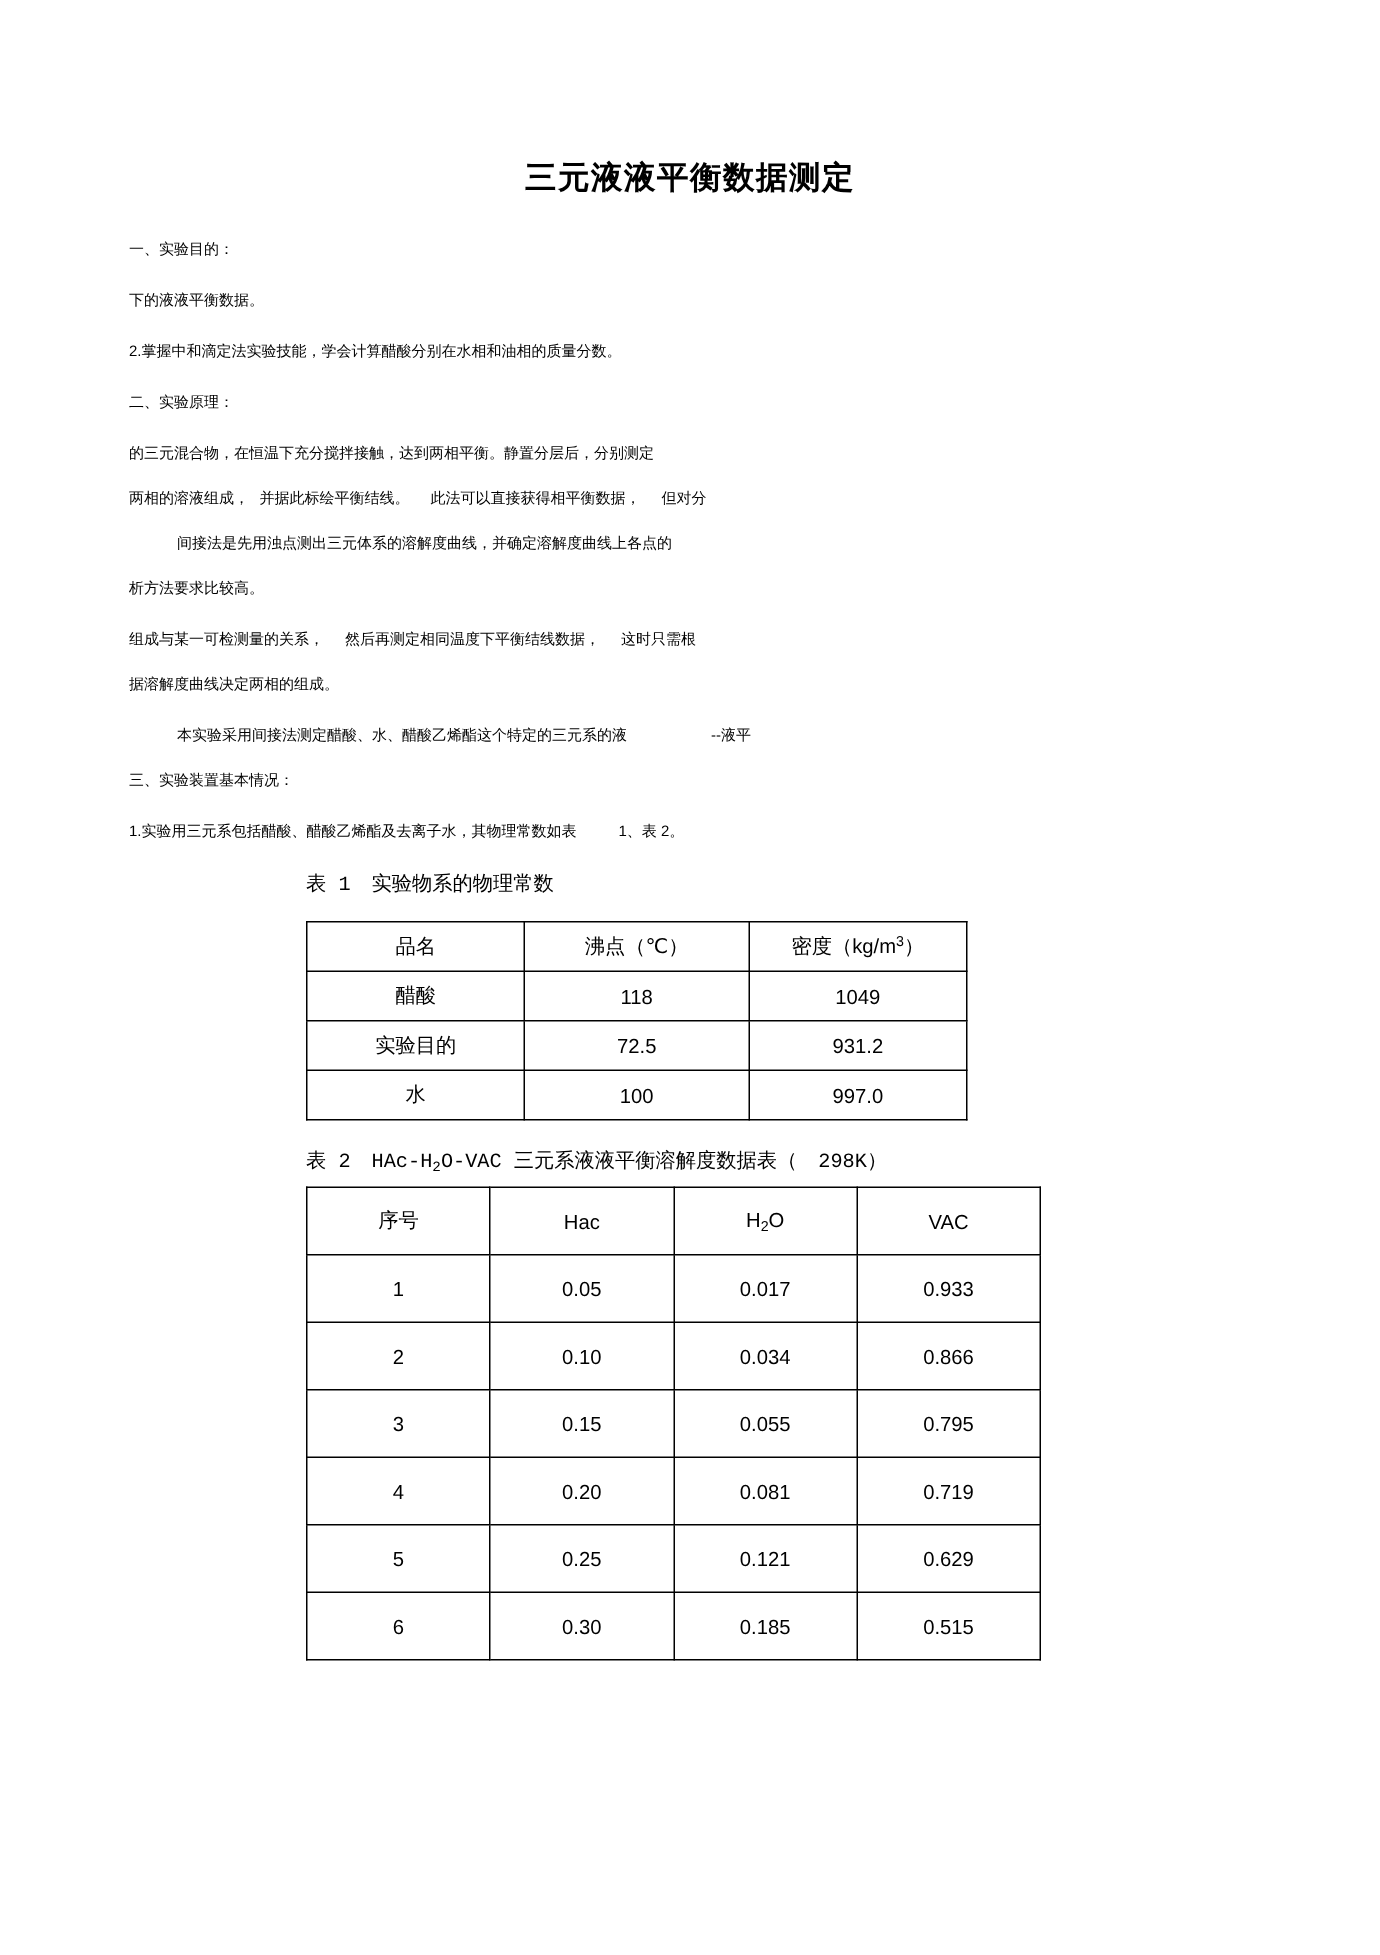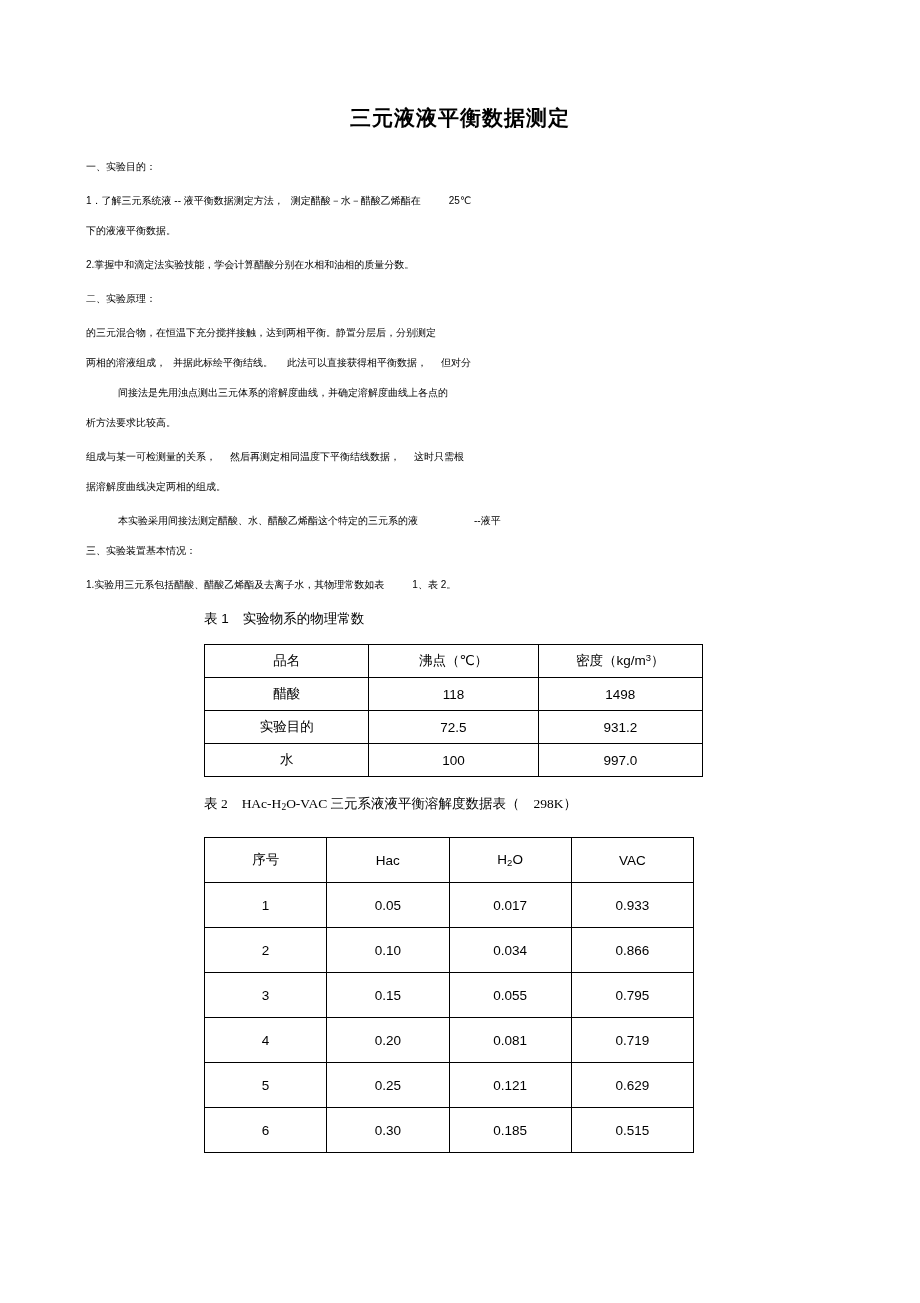--- a/index.html
+++ b/index.html
@@ -42,34 +42,34 @@
   }
   .indent {
     text-indent: 32px;
   }
   .sp { display: inline-block; width: 14px; }
   .sp-lg { display: inline-block; width: 28px; }
   .sp-sm { display: inline-block; width: 7px; }
 
   .table-caption {
     font-size: 13.5px;
-    font-family: Liberation Sans, sans-serif;
+    font-family: Liberation Mono, monospace;
     margin: 10px 0 5px 118px;
   }
   .table-caption-2 {
     font-size: 13.5px;
-    font-family: Liberation Serif, serif;
-    margin: 18px 0 24px 118px;
+    font-family: Liberation Mono, monospace;
+    margin: 18px 0 8px 118px;
   }
   table.data {
     border-collapse: collapse;
     margin-left: 118px;
     font-family: "Liberation Sans", "DejaVu Sans", sans-serif;
   }
-  table.t1 { width: 499px; margin-top: 16px; }
+  table.t1 { width: 441px; margin-top: 16px; }
   table.t2 { width: 490px; padding-left: 28px; }
   table.data td, table.data th {
     border: 1px solid #000000;
     text-align: center;
     font-size: 13.5px;
     font-weight: normal;
     padding: 0;
     height: 32px;
   }
   table.t2 td, table.t2 th {
@@ -80,23 +80,20 @@
 </style>
 </head>
 <body>
 
 <div class="page">
 
   <div class="doc-title">三元液液平衡数据测定</div>
 
   <p class="body-line">一、实验目的：</p>
 
-  <p class="body-line tight">
-    <span>1．了解三元系统液 -- 液平衡数据测定方法，</span><span class="sp-sm"></span><span>测定醋酸－水－醋酸乙烯酯在</span><span class="sp-lg"></span><span>25℃</span>
-  </p>
   <p class="body-line">下的液液平衡数据。</p>
 
   <p class="body-line">2.掌握中和滴定法实验技能，学会计算醋酸分别在水相和油相的质量分数。</p>
 
   <p class="body-line">二、实验原理：</p>
 
   <p class="body-line tight">的三元混合物，在恒温下充分搅拌接触，达到两相平衡。静置分层后，分别测定</p>
   <p class="body-line tight">
     <span>两相的溶液组成，</span><span class="sp-sm"></span><span>并据此标绘平衡结线。</span><span class="sp"></span><span>此法可以直接获得相平衡数据，</span><span class="sp"></span><span>但对分</span>
   </p>
@@ -127,21 +124,21 @@
       <tr>
         <th style="width:33%">品名</th>
         <th style="width:34%">沸点（℃）</th>
         <th style="width:33%"><span>密度（kg/m</span><sup>3</sup><span>）</span></th>
       </tr>
     </thead>
     <tbody>
       <tr>
         <td>醋酸</td>
         <td>118</td>
-        <td>1498</td>
+        <td>1049</td>
       </tr>
       <tr>
         <td>实验目的</td>
         <td>72.5</td>
         <td>931.2</td>
       </tr>
       <tr>
         <td>水</td>
         <td>100</td>
         <td>997.0</td>

